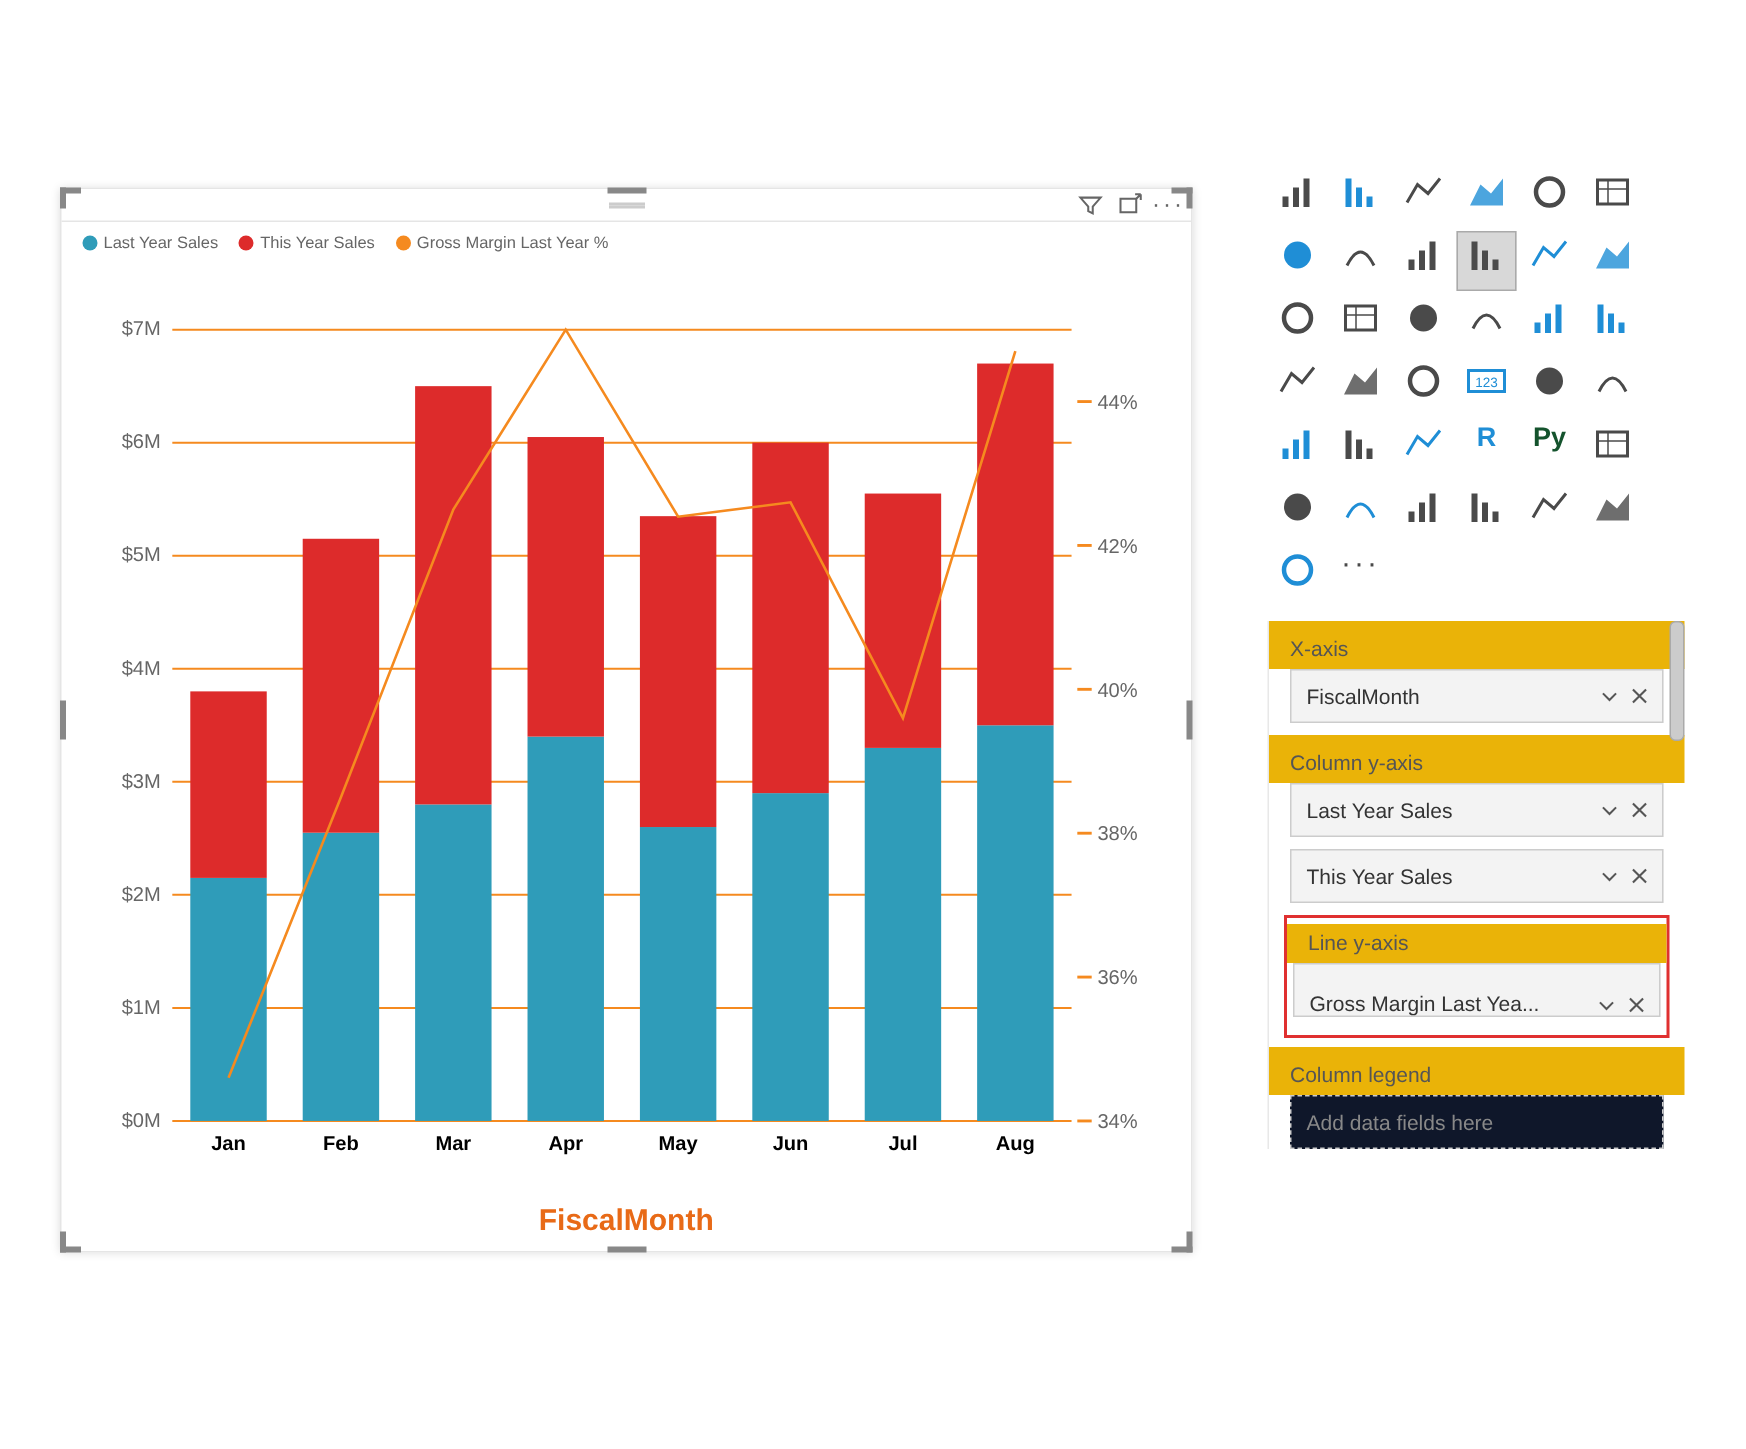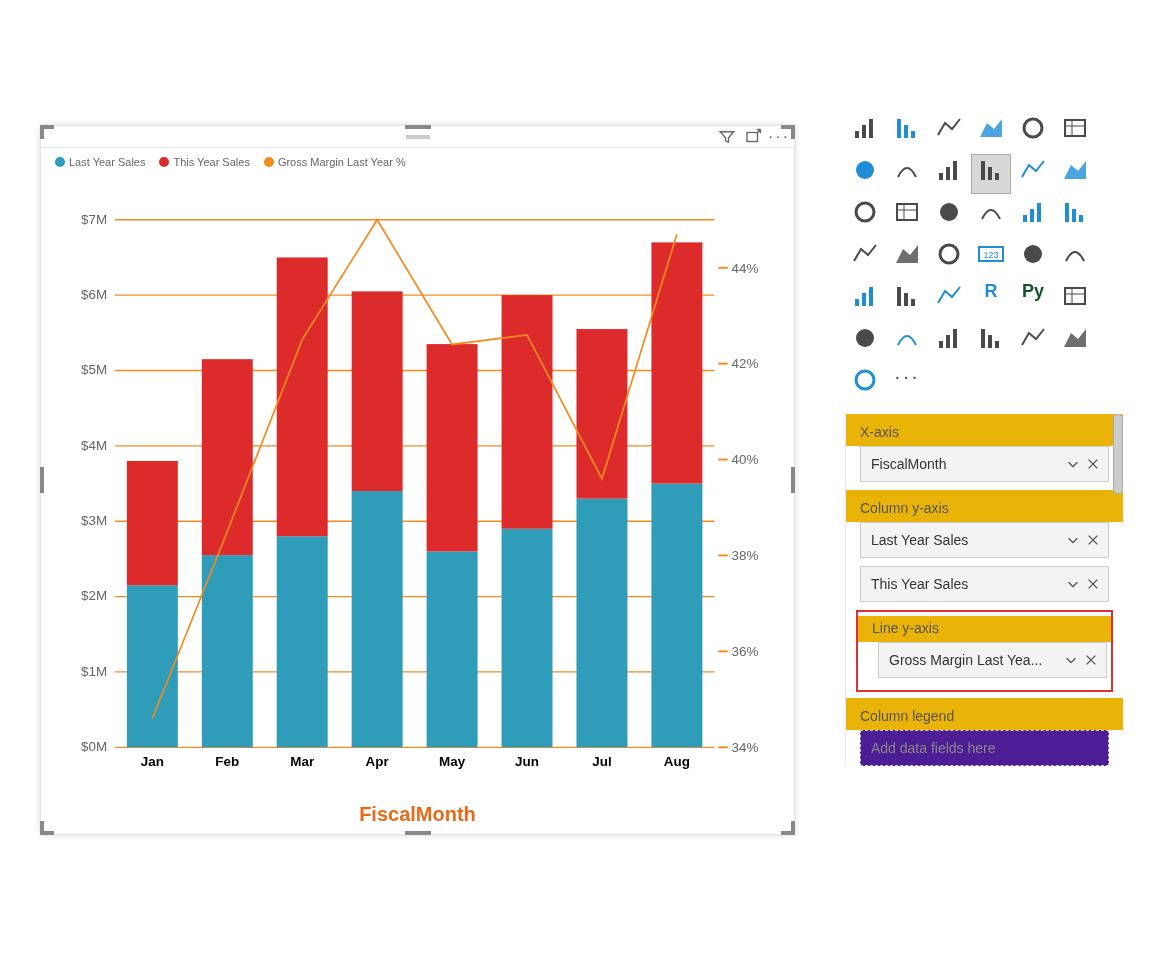--- a/index.html
+++ b/index.html
@@ -41,26 +41,26 @@
 .viz-grid { display: grid; grid-template-columns: repeat(6, 40px); grid-auto-rows: 40px; gap: 2px; padding: 2px 0 10px 0; }
 .viz-btn { width: 40px; height: 40px; display: flex; align-items: flex-start; justify-content: center; cursor: pointer; border: 1px solid transparent; }
 .viz-btn.selected { background: #d8d8d8; border-color: #aaa; }
 .viz-btn svg { width: 30px; height: 30px; }
 .viz-btn .lbl { font-size: 18px; font-weight: 700; }
 
 .field-section { padding: 10px 14px 6px 14px; font-size: 14px; color: #555; background: #eab308; }
 .field-wells-wrap { position: relative; border-left: 1px solid #e8e8e8; }
 .scrollbar-stub { position: absolute; right: 0; top: 0; width: 10px; height: 80px; background: #ccc; border: 1px solid #aaa; border-radius: 4px; }
 .field-well { margin: 0 14px 8px 14px; height: 36px; background: #f3f3f3; border: 1px solid #ccc; display: flex; align-items: center; padding: 0 10px; font-size: 14px; color: #333; position: relative; cursor: pointer; }
-.field-well.empty { background: #4c1d95; border: 1px dashed #ccc; color: #888; }
+.field-well.empty { background: #0f172a; border: 1px dashed #ccc; color: #888; }
 .well-icons { position: absolute; right: 8px; display: flex; gap: 6px; color: #555; }
 .well-icons svg { width: 14px; height: 14px; }
 .highlight-box { border: 2px solid #e03030; padding: 4px 0 4px 0; margin: 0 10px 6px 10px; }
 .highlight-box .field-section { padding-top: 4px; }
-.highlight-box .field-well { margin-left: 20px; margin-right: 4px; }
+.highlight-box .field-well { margin-left: 4px; margin-right: 4px; align-items: flex-end; }
 </style>
 </head>
 <body>
 
 <div class="canvas-wrap">
   <div class="canvas">
     <div class="corner tl"></div>
     <div class="corner tr"></div>
     <div class="corner bl"></div>
     <div class="corner br"></div>

